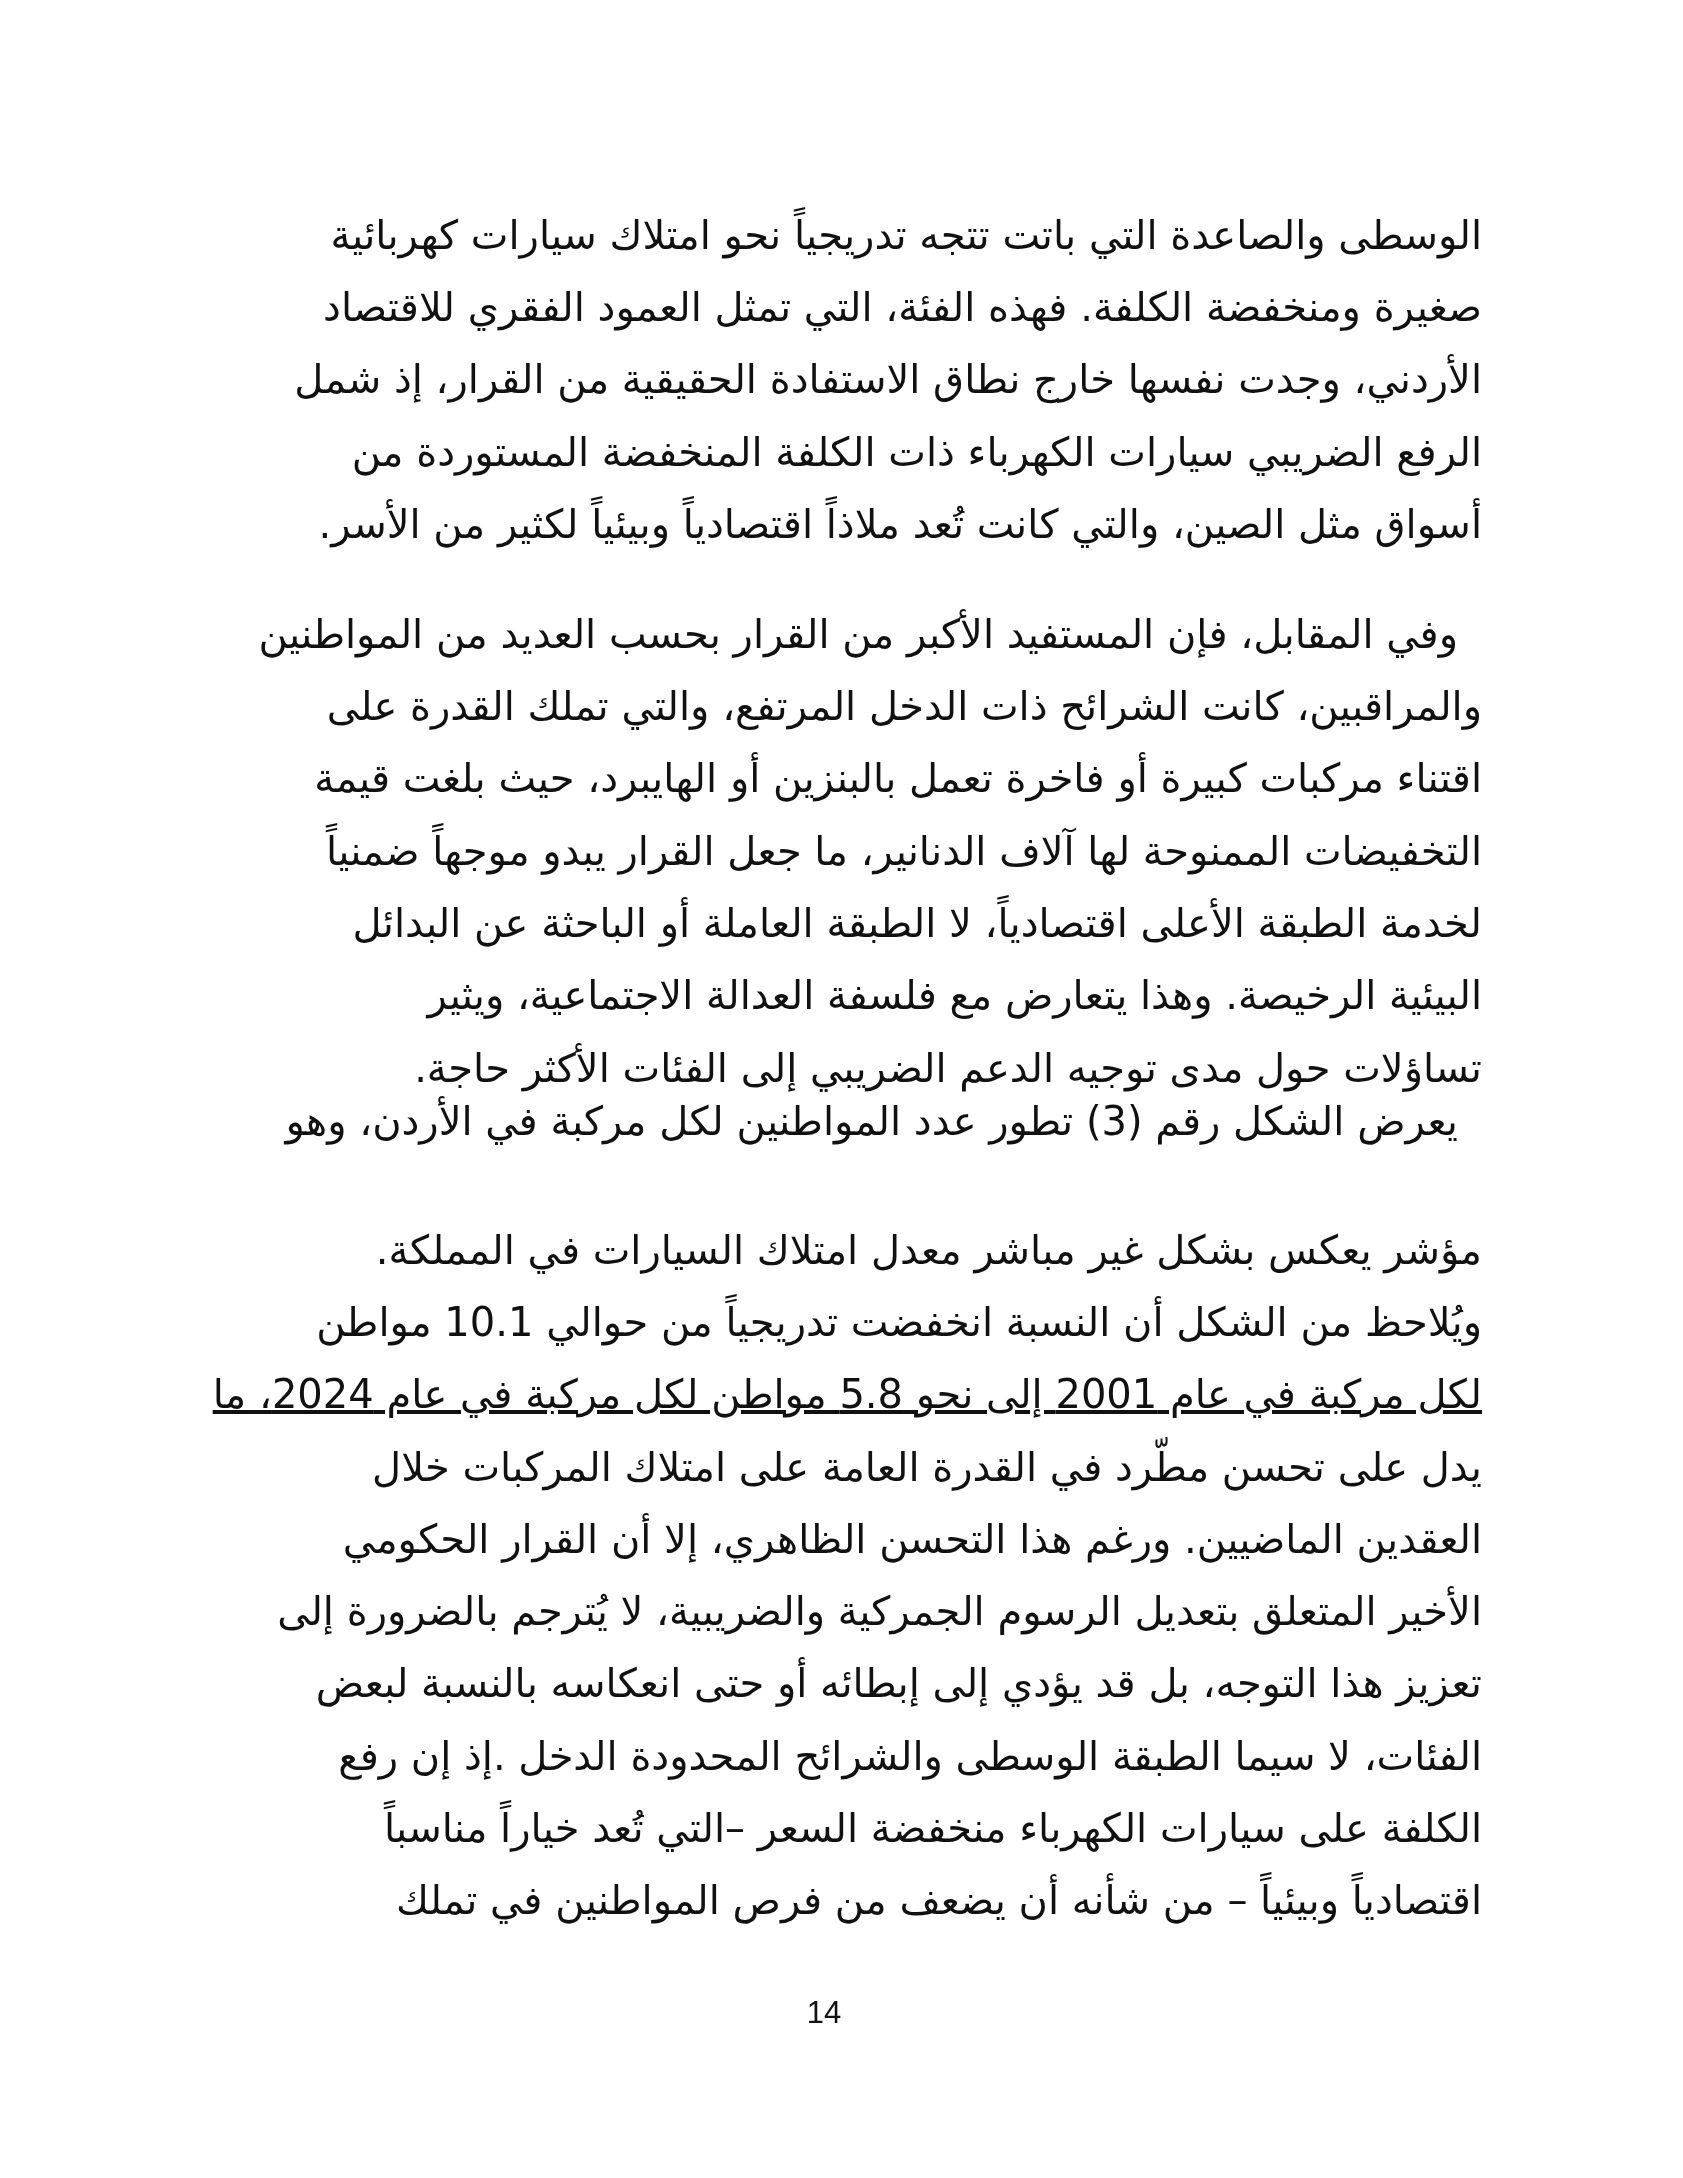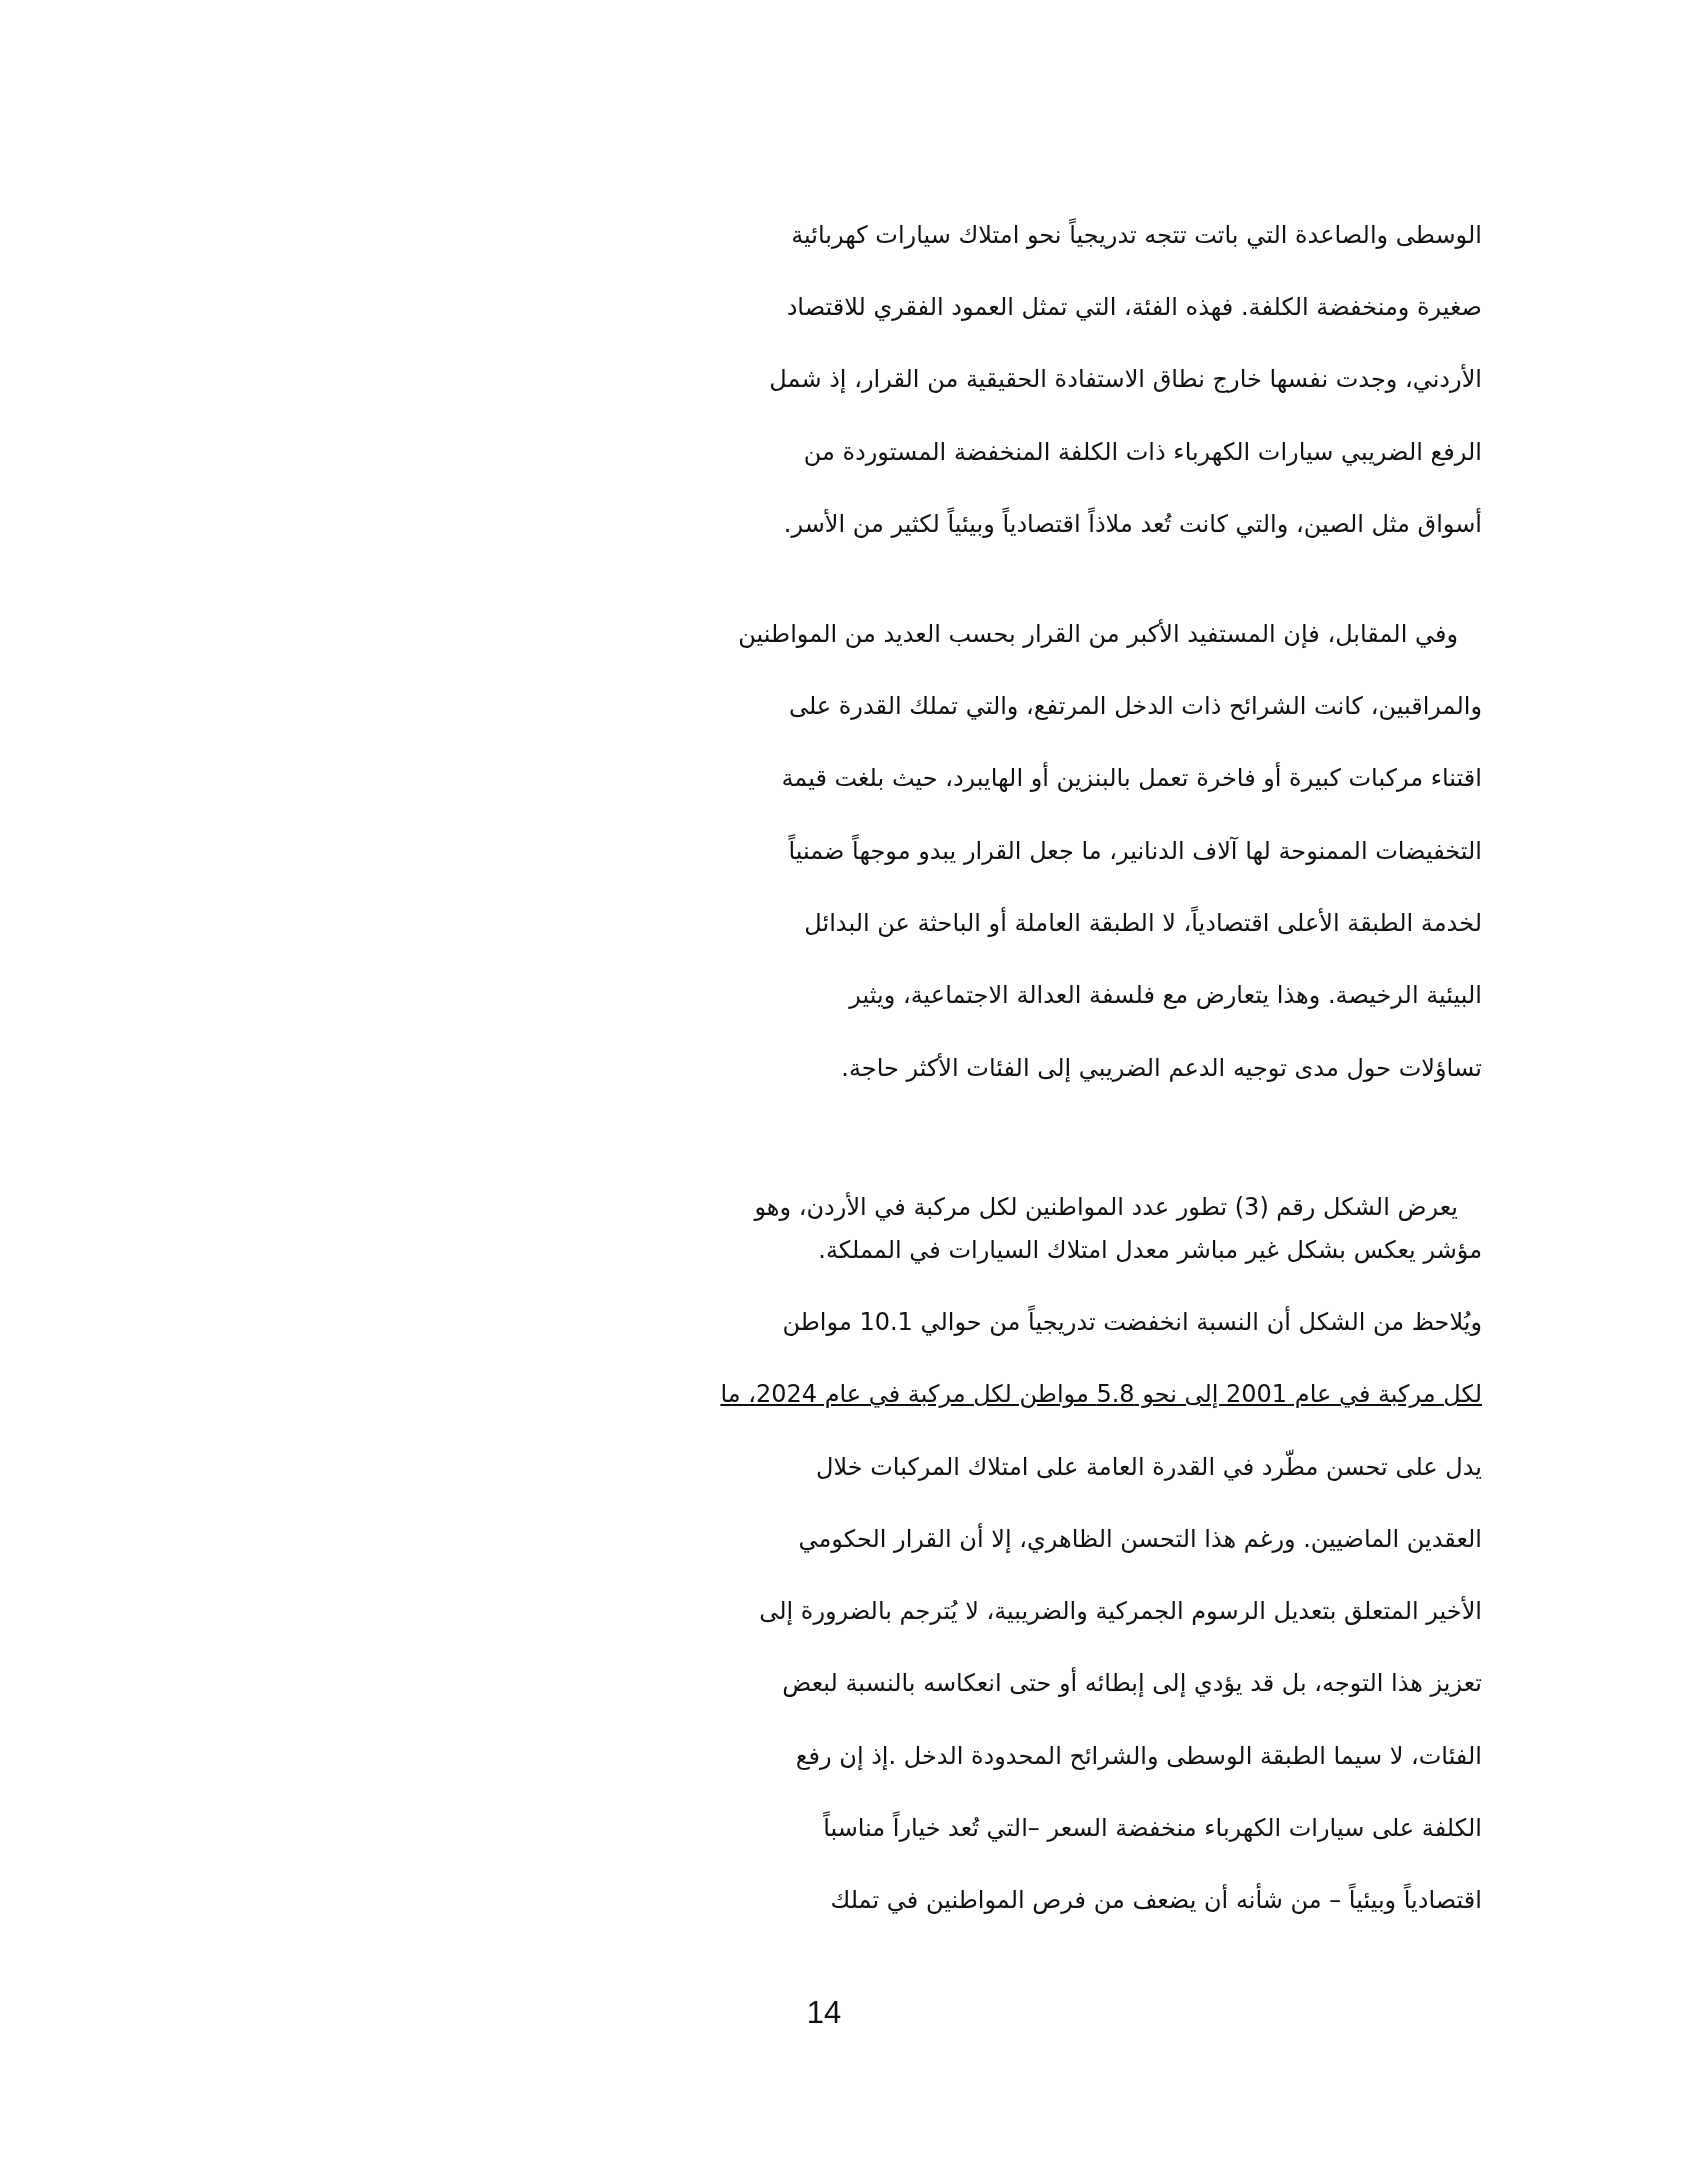--- a/index.html
+++ b/index.html
@@ -27,21 +27,21 @@
     left: 200px;
     width: 1282px;
     direction: rtl;
   }
   .line {
     position: absolute;
     left: 0;
     right: 0;
     height: 59px;
     line-height: 59px;
-    font-size: 24px;
+    font-size: 40px;
     direction: rtl;
     text-align: justify;
     text-align-last: justify;
     white-space: nowrap;
     overflow: visible;
     unicode-bidi: plaintext;
   }
   .line.last {
     text-align: right;
     text-align-last: right;
@@ -79,21 +79,21 @@
       <div class="line indent" style="top: 605px; white-space: nowrap; word-spacing: 0px; text-align: right; text-align-last: right;">وفي المقابل، فإن المستفيد الأكبر من القرار بحسب العديد من المواطنين</div>
       <div class="line" style="top: 677px; white-space: nowrap; word-spacing: 0px; text-align: right; text-align-last: right;">والمراقبين، كانت الشرائح ذات الدخل المرتفع، والتي تملك القدرة على</div>
       <div class="line" style="top: 749px; white-space: nowrap; word-spacing: 0px; text-align: right; text-align-last: right;">اقتناء مركبات كبيرة أو فاخرة تعمل بالبنزين أو الهايبرد، حيث بلغت قيمة</div>
       <div class="line" style="top: 822px; white-space: nowrap; word-spacing: 0px; text-align: right; text-align-last: right;">التخفيضات الممنوحة لها آلاف الدنانير، ما جعل القرار يبدو موجهاً ضمنياً</div>
       <div class="line" style="top: 894px; white-space: nowrap; word-spacing: 0px; text-align: right; text-align-last: right;">لخدمة الطبقة الأعلى اقتصادياً، لا الطبقة العاملة أو الباحثة عن البدائل</div>
       <div class="line" style="top: 966px; white-space: nowrap; word-spacing: 0px; text-align: right; text-align-last: right;">البيئية الرخيصة. وهذا يتعارض مع فلسفة العدالة الاجتماعية، ويثير</div>
       <div class="line last" style="top:1039px">تساؤلات حول مدى توجيه الدعم الضريبي إلى الفئات الأكثر حاجة.</div>
     </div>
 
     <div>
-      <div class="line indent" style="top: 1178px; white-space: nowrap; word-spacing: 0px; text-align: right; text-align-last: right;">يعرض الشكل رقم (3) تطور عدد المواطنين لكل مركبة في الأردن، وهو</div>
+      <div class="line indent" style="top: 1092px; white-space: nowrap; word-spacing: 0px; text-align: right; text-align-last: right;">يعرض الشكل رقم (3) تطور عدد المواطنين لكل مركبة في الأردن، وهو</div>
       <div class="line" style="top: 1221px; white-space: nowrap; word-spacing: 0px; text-align: right; text-align-last: right;">مؤشر يعكس بشكل غير مباشر معدل امتلاك السيارات في المملكة.</div>
       <div class="line" style="top: 1293px; white-space: nowrap; word-spacing: 0px; text-align: right; text-align-last: right;">ويُلاحظ من الشكل أن النسبة انخفضت تدريجياً من حوالي 10.1 مواطن</div>
       <div class="line" style="top: 1365px; white-space: nowrap; word-spacing: 0px; text-align: right; text-align-last: right; text-decoration: underline;">لكل مركبة في عام 2001 إلى نحو 5.8 مواطن لكل مركبة في عام 2024، ما</div>
       <div class="line" style="top: 1438px; white-space: nowrap; word-spacing: 0px; text-align: right; text-align-last: right;">يدل على تحسن مطّرد في القدرة العامة على امتلاك المركبات خلال</div>
       <div class="line" style="top: 1510px; white-space: nowrap; word-spacing: 0px; text-align: right; text-align-last: right;">العقدين الماضيين. ورغم هذا التحسن الظاهري، إلا أن القرار الحكومي</div>
       <div class="line" style="top: 1582px; white-space: nowrap; word-spacing: 0px; text-align: left; text-align-last: right;">الأخير المتعلق بتعديل الرسوم الجمركية والضريبية، لا يُترجم بالضرورة إلى</div>
       <div class="line" style="top: 1654px; white-space: nowrap; word-spacing: 0px; text-align: left; text-align-last: right;">تعزيز هذا التوجه، بل قد يؤدي إلى إبطائه أو حتى انعكاسه بالنسبة لبعض</div>
       <div class="line" style="top: 1727px; white-space: nowrap; word-spacing: 0px; text-align: left; text-align-last: right;">الفئات، لا سيما الطبقة الوسطى والشرائح المحدودة الدخل .إذ إن رفع</div>
       <div class="line" style="top: 1799px; white-space: nowrap; word-spacing: 0px; text-align: right; text-align-last: right;">الكلفة على سيارات الكهرباء منخفضة السعر –التي تُعد خياراً مناسباً</div>
       <div class="line" style="top: 1871px; white-space: nowrap; word-spacing: 0px; text-align: right; text-align-last: right;">اقتصادياً وبيئياً – من شأنه أن يضعف من فرص المواطنين في تملك</div>

